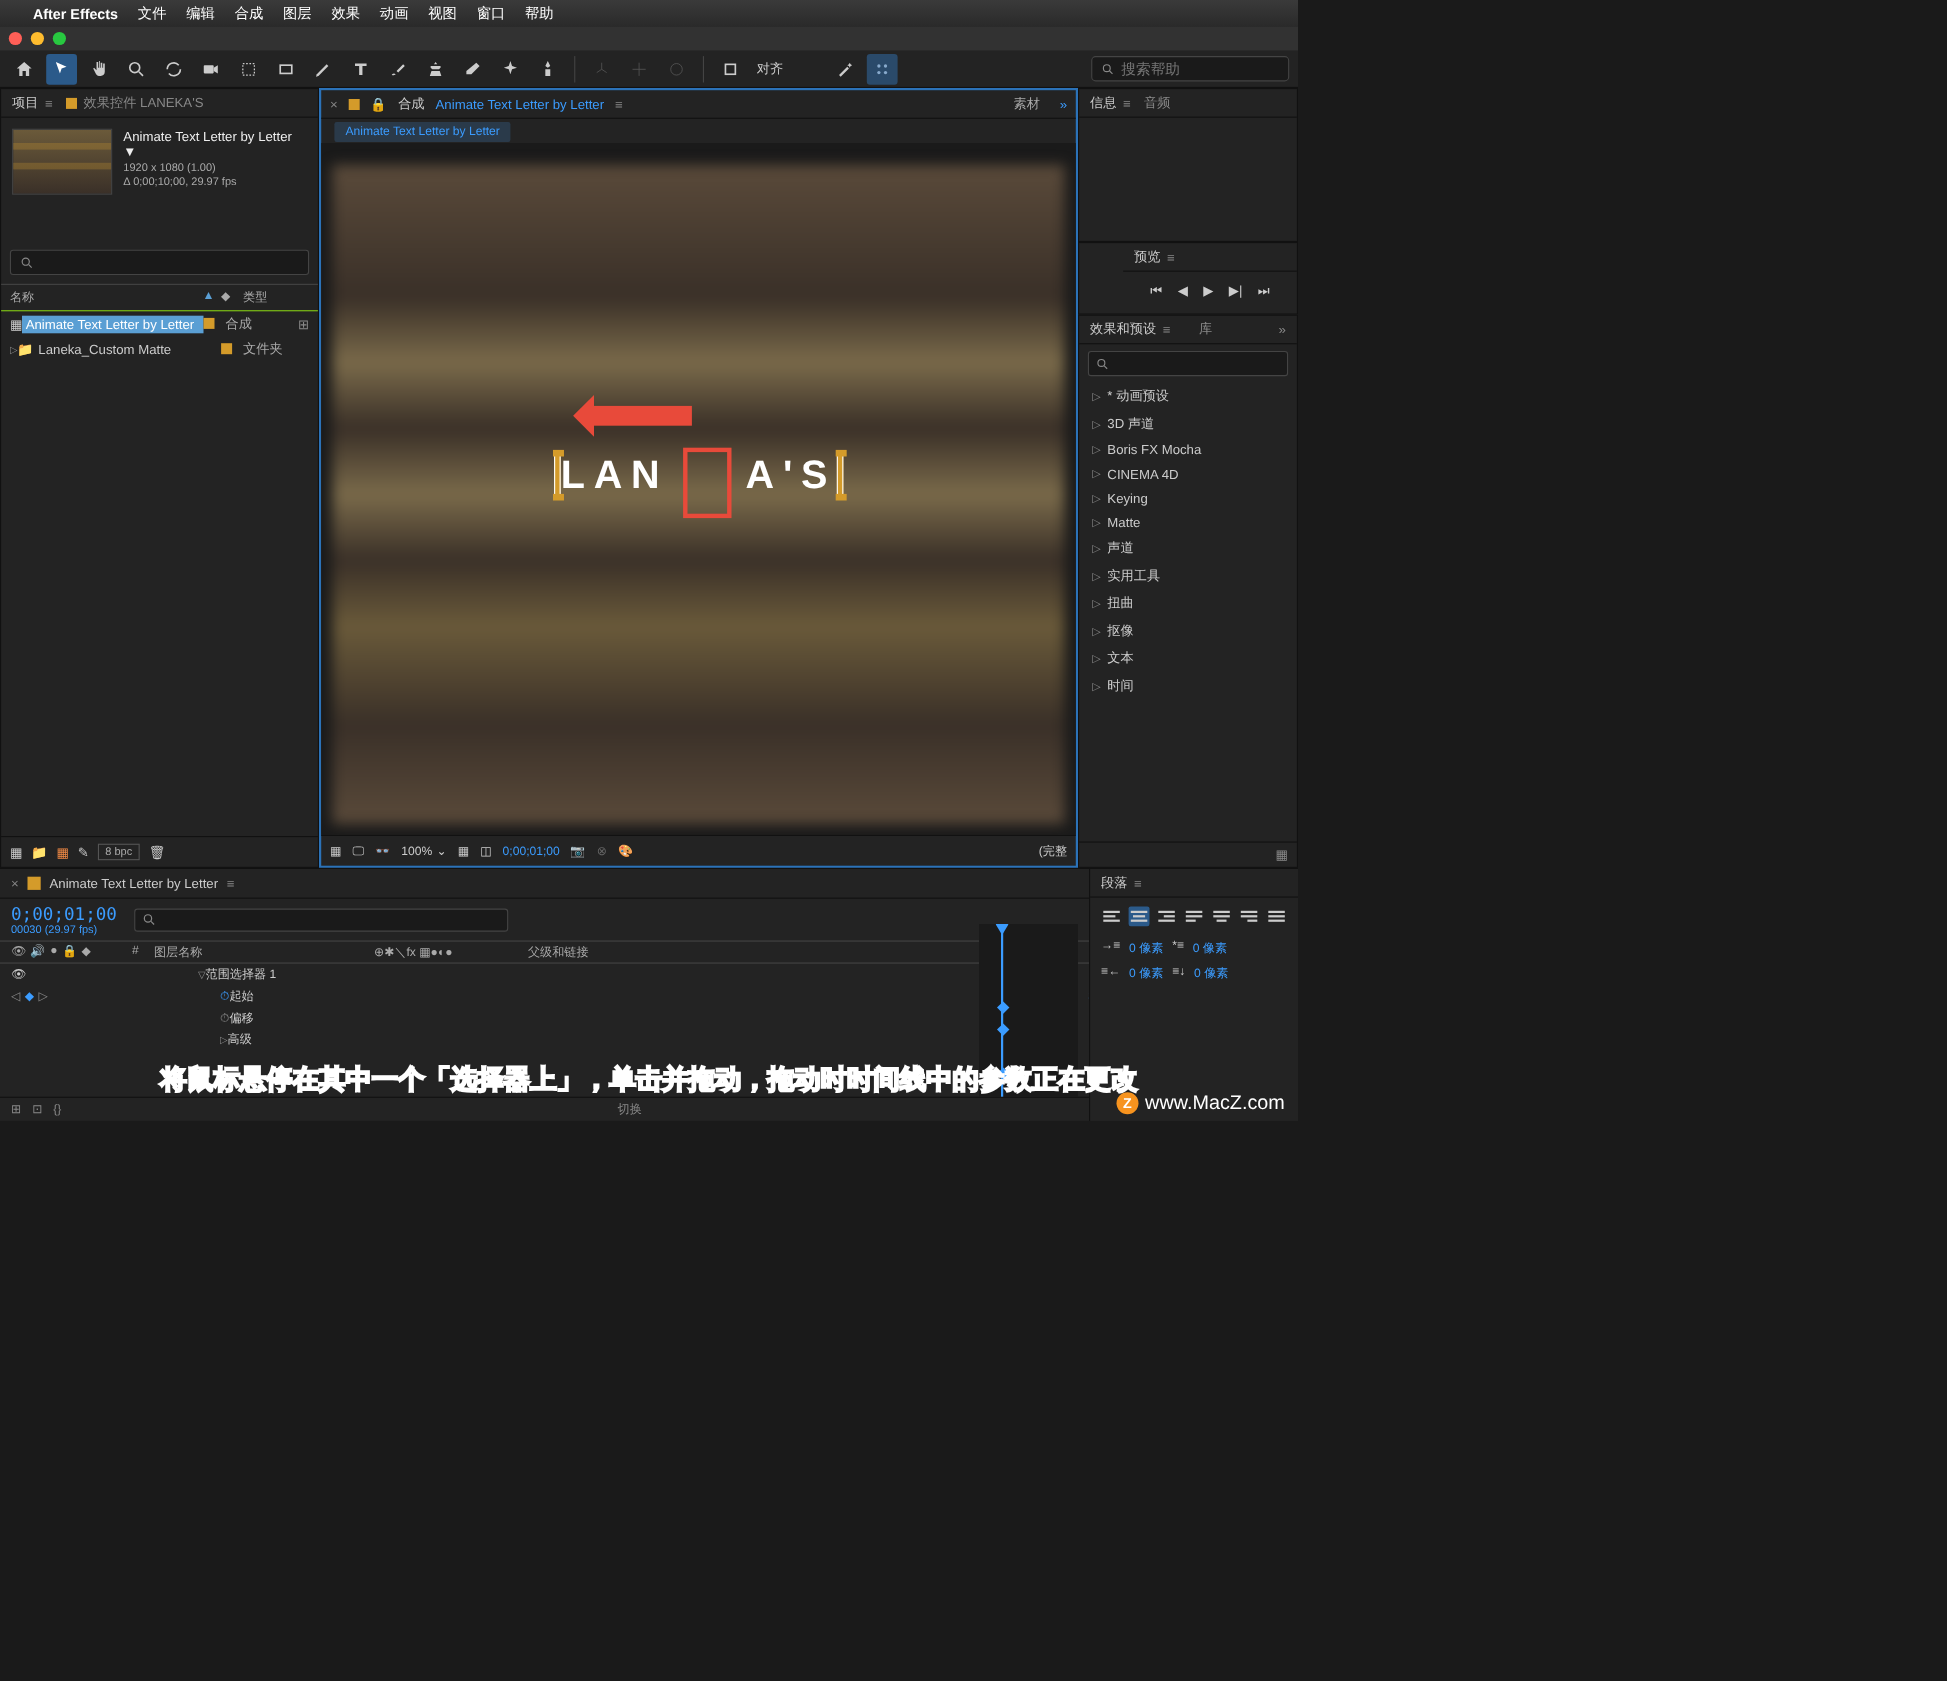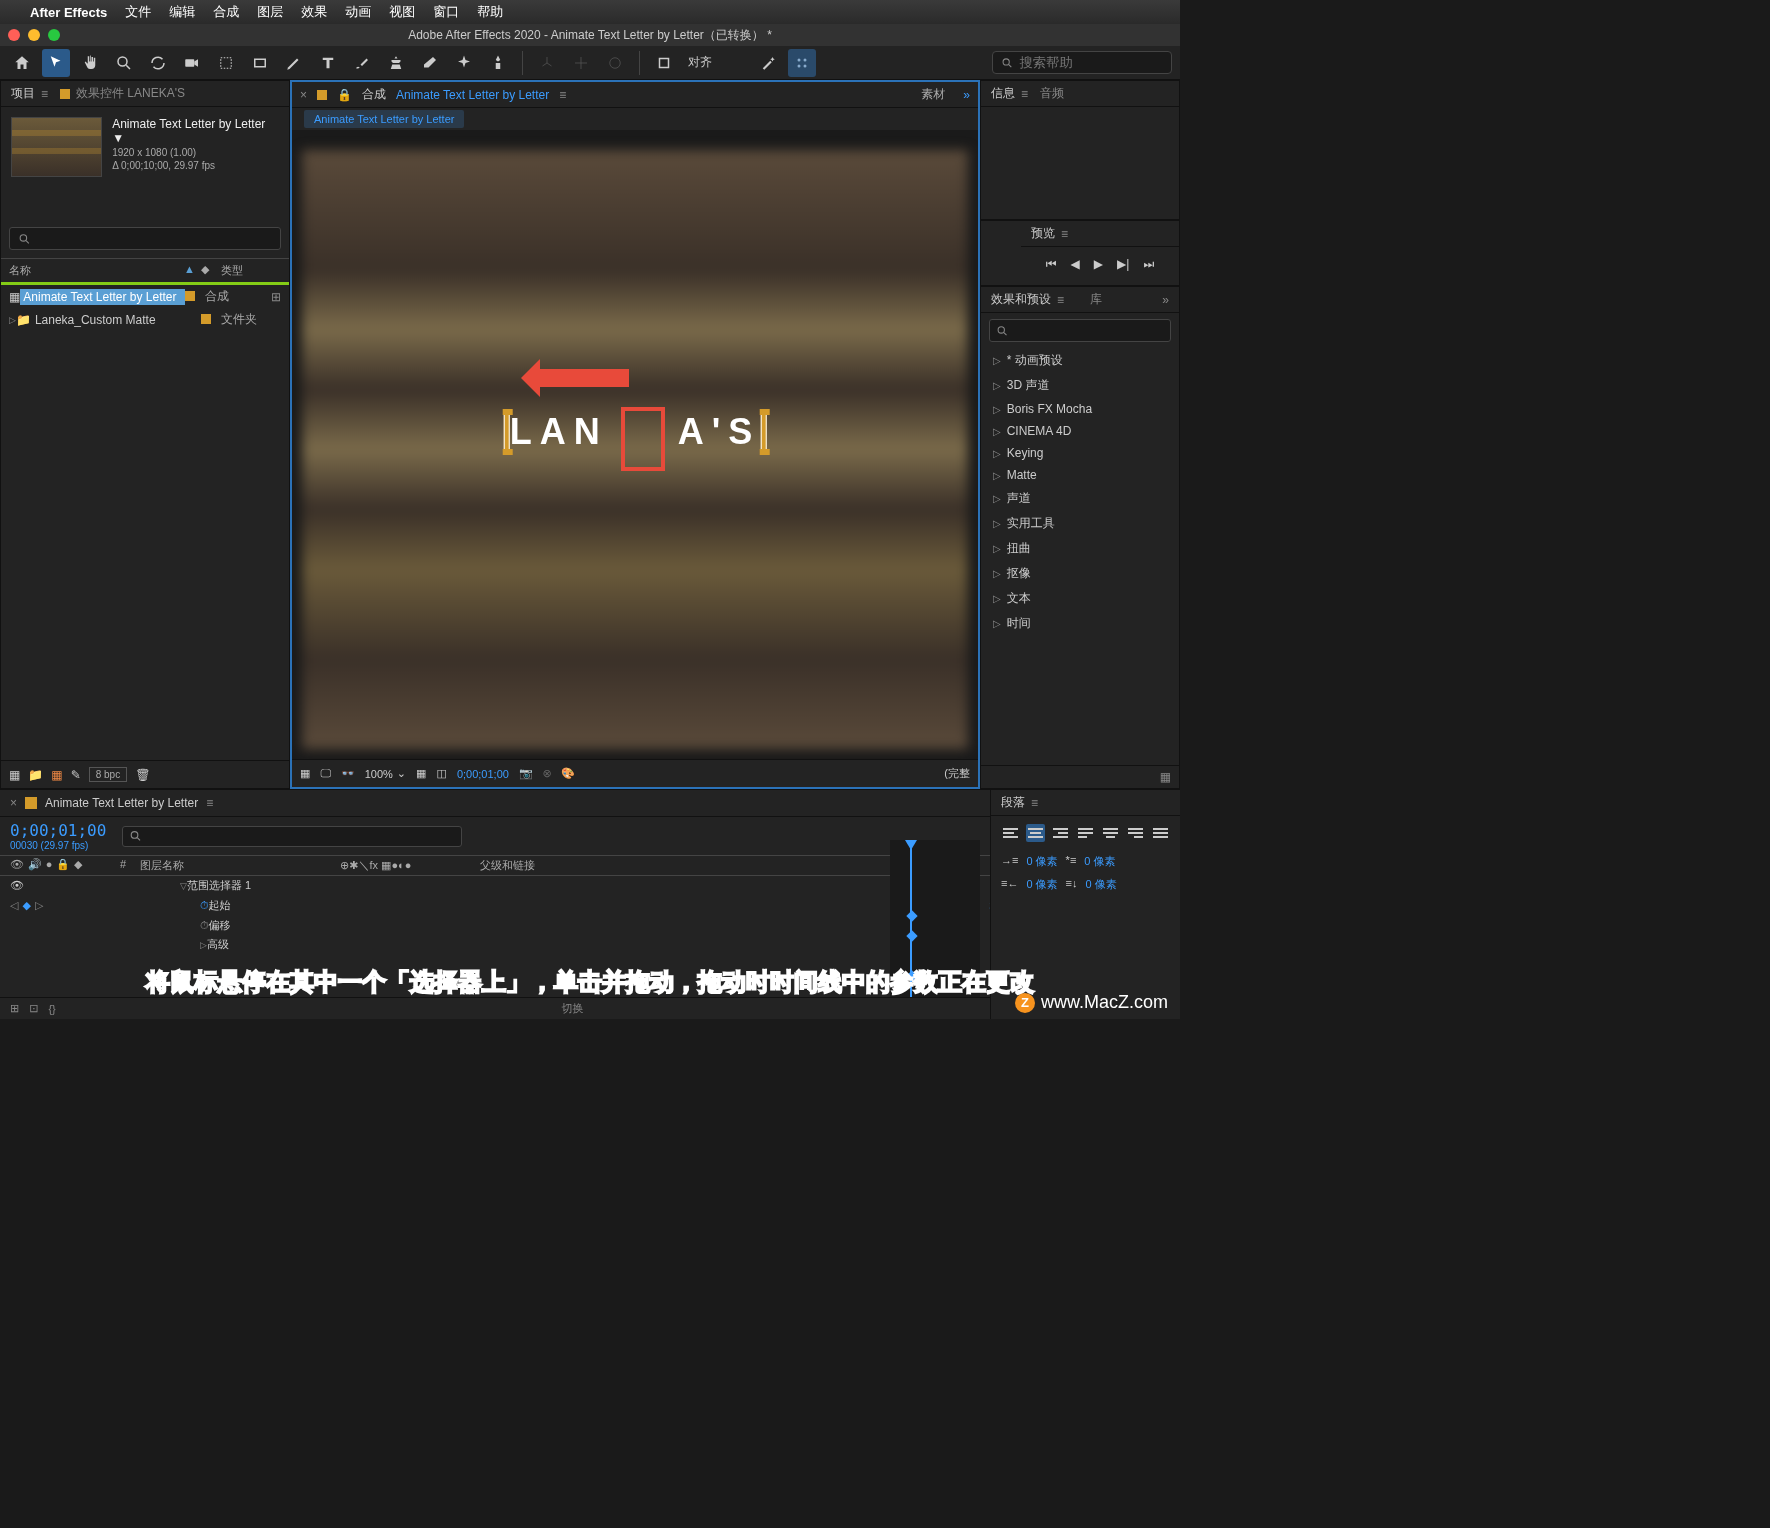--- a/index.html
+++ b/index.html
@@ -39,21 +39,21 @@
 
 .project-panel { width: 290px; }
 .project-info { display: flex; gap: 10px; padding: 10px; }
 .comp-thumb { width: 92px; height: 60px; background: linear-gradient(#6b5a3a, #3a3028); border: 1px solid #444; position: relative; }
 .comp-thumb::before, .comp-thumb::after { content: ''; position: absolute; left: 0; right: 0; height: 6px; background: rgba(200,150,50,.3); }
 .comp-thumb::before { top: 12px; } .comp-thumb::after { top: 30px; }
 .comp-meta .title { color: #eee; font-size: 12px; }
 .comp-meta .line { color: #aaa; font-size: 10px; margin-top: 2px; }
 .project-search { margin: 40px 8px 8px; background: #1a1a1a; border: 1px solid #444; padding: 3px 8px; display: flex; align-items: center; gap: 6px; border-radius: 3px; }
 .project-search input { background: none; border: none; color: #ccc; outline: none; width: 100%; }
-.project-cols { display: flex; padding: 4px 8px; border-top: 1px solid #444; border-bottom: 3px solid #84cc16; font-size: 11px; color: #aaa; }
+.project-cols { display: flex; padding: 4px 8px; border-top: 1px solid #444; border-bottom: 1px solid #84cc16; font-size: 11px; color: #aaa; }
 .project-cols .name { flex: 1; } .project-cols .tag { width: 20px; } .project-cols .type { width: 60px; }
 .project-cols .sort-tri { color: #5a9fd4; margin-left: auto; margin-right: 6px; }
 .project-item { display: flex; align-items: center; padding: 3px 8px; font-size: 12px; }
 .project-item .name { flex: 1; }
 .project-item .tag { width: 20px; } .project-item .type { width: 60px; color: #aaa; }
 .project-item.selected .name { background: #5a9fd4; color: #fff; padding: 1px 3px; }
 .proj-footer { margin-top: auto; height: 28px; display: flex; align-items: center; gap: 8px; padding: 0 8px; border-top: 1px solid #111; }
 .proj-footer .bpc { border: 1px solid #555; padding: 1px 6px; font-size: 10px; color: #aaa; }
 
 
@@ -156,21 +156,20 @@
   <span>窗口</span>
   <span>帮助</span>
 </div>
 
 <div class="titlebar">
   <div class="traffic-lights">
     <div class="dot red"></div>
     <div class="dot yellow"></div>
     <div class="dot green"></div>
   </div>
-  <div class="title">Adobe After Effects 2020 - Animate Text Letter by Letter（已转换） *</div>
 </div>
 
 <div class="toolbar">
   <div class="tool-btn">
       <svg viewBox="0 0 24 24" fill="currentColor">
         <path d="M12 3l9 8h-3v9h-4v-6h-4v6H6v-9H3z"></path>
       </svg>
     </div>
   <div class="tool-btn active">
       <svg viewBox="0 0 24 24" fill="#fff">

